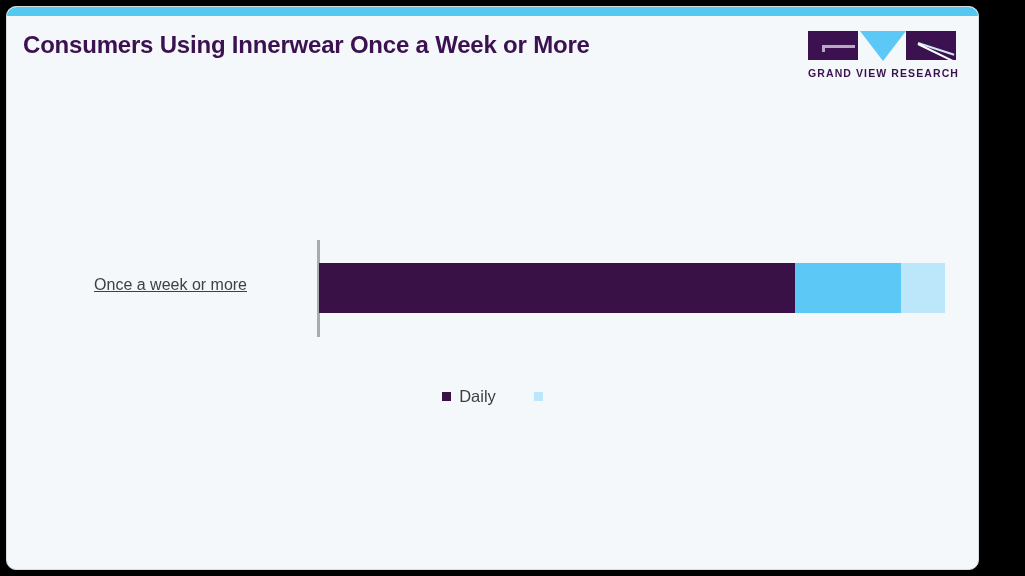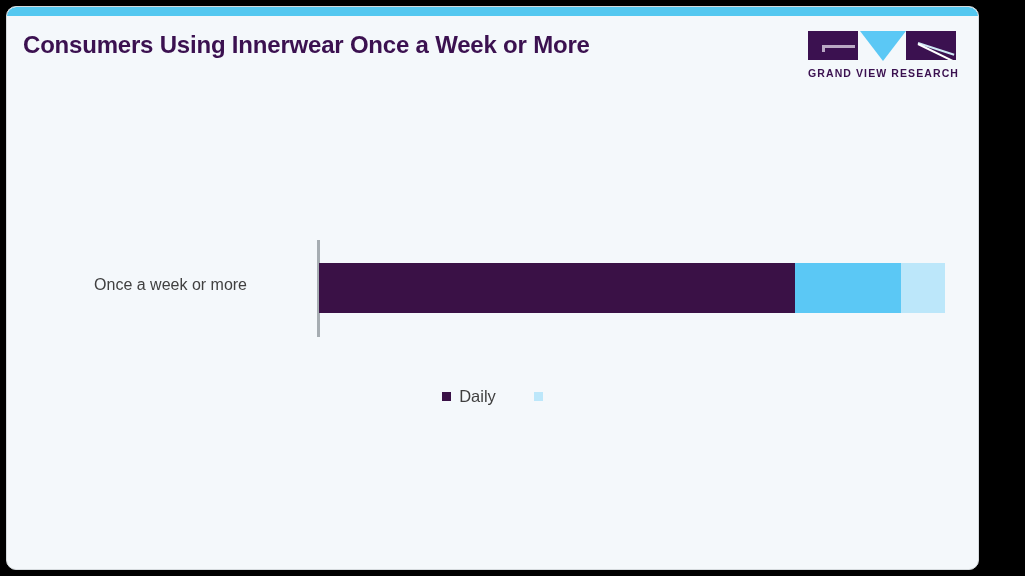--- a/index.html
+++ b/index.html
@@ -140,20 +140,21 @@
     width: 100%;
     height: 100%;
   }
   .cat-label {
     position: absolute;
     right: 731px;
     top: 269px;
     font-size: 16px;
     color: #404040;
     white-space: nowrap;
+    text-decoration: underline;
   }
   .axis-line {
     position: absolute;
     left: 310px;
     top: 233px;
     width: 3px;
     height: 97px;
     background: #a6adb2;
   }
   .bar-track {

